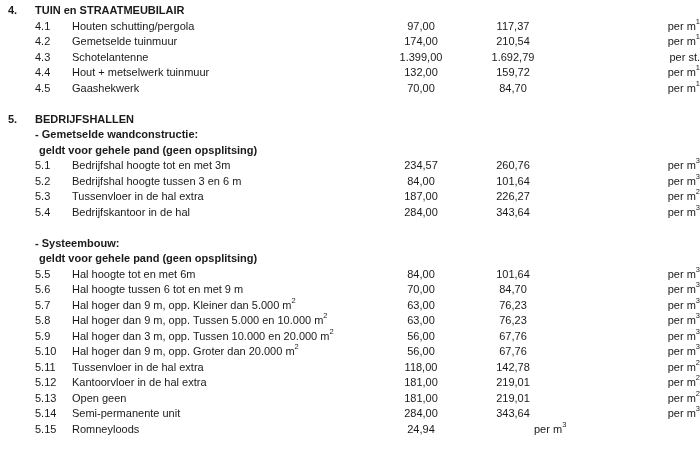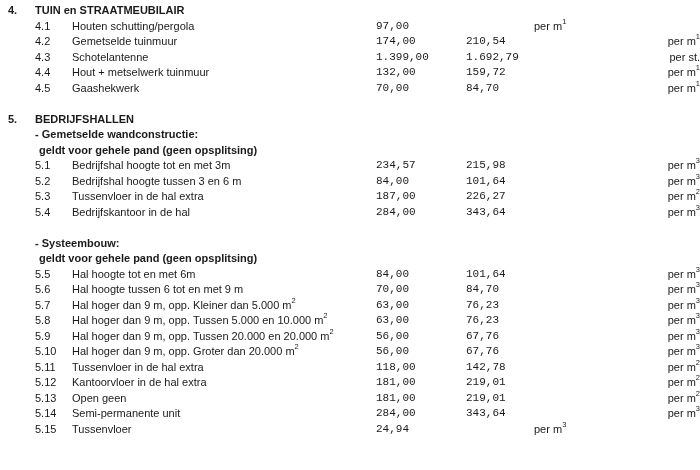--- a/index.html
+++ b/index.html
@@ -22,21 +22,21 @@
   .row {
     display: grid;
     grid-template-columns: 27px 37px 304px 90px 94px 140px;
     height: 15.5px;
     line-height: 15.5px;
     white-space: nowrap;
   }
   .cell { overflow: visible; }
   .span-rest { grid-column: 2 / -1; }
   .bold { font-weight: bold; }
-  .c-v { text-align: left; font-family: Liberation Mono, monospace; }
+  .c-v { text-align: center; }
   .c-unit { padding-left: 68px; text-align: right; }
   .note-indent { padding-left: 4px; }
   .spacer-row { height: 15.5px; }
   .sup {
     font-size: 7.5px;
     vertical-align: top;
     position: relative;
     top: -1px;
     line-height: 1;
   }
@@ -49,20 +49,21 @@
   <div class="row bold">
     <span class="cell">4.</span>
     <span class="cell span-rest">TUIN en STRAATMEUBILAIR</span>
   </div>
 
   <div class="row">
     <span class="cell"></span>
     <span class="cell">4.1</span>
     <span class="cell"><span>Houten schutting/pergola</span><sup class="sup"></sup></span>
     <span class="cell c-v">97,00</span>
+    <span class="cell c-v">117,37</span>
     <span class="cell c-unit"><span>per m</span><sup class="sup">1</sup></span>
   </div>
   <div class="row">
     <span class="cell"></span>
     <span class="cell">4.2</span>
     <span class="cell"><span>Gemetselde tuinmuur</span><sup class="sup"></sup></span>
     <span class="cell c-v">174,00</span>
     <span class="cell c-v">210,54</span>
     <span class="cell c-unit"><span>per m</span><sup class="sup">1</sup></span>
   </div>
@@ -105,21 +106,21 @@
   <div class="row bold">
     <span class="cell"></span>
     <span class="cell span-rest note-indent">geldt voor gehele pand (geen opsplitsing)</span>
   </div>
 
   <div class="row">
     <span class="cell"></span>
     <span class="cell">5.1</span>
     <span class="cell"><span>Bedrijfshal hoogte tot en met 3m</span><sup class="sup"></sup></span>
     <span class="cell c-v">234,57</span>
-    <span class="cell c-v">215,98</span>
+    <span class="cell c-v">260,76</span>
     <span class="cell c-unit"><span>per m</span><sup class="sup">3</sup></span>
   </div>
   <div class="row">
     <span class="cell"></span>
     <span class="cell">5.2</span>
     <span class="cell"><span>Bedrijfshal hoogte tussen 3 en 6 m</span><sup class="sup"></sup></span>
     <span class="cell c-v">84,00</span>
     <span class="cell c-v">101,64</span>
     <span class="cell c-unit"><span>per m</span><sup class="sup">3</sup></span>
   </div>
@@ -179,21 +180,21 @@
     <span class="cell"></span>
     <span class="cell">5.8</span>
     <span class="cell"><span>Hal hoger dan 9 m, opp. Tussen 5.000 en 10.000 m</span><sup class="sup">2</sup></span>
     <span class="cell c-v">63,00</span>
     <span class="cell c-v">76,23</span>
     <span class="cell c-unit"><span>per m</span><sup class="sup">3</sup></span>
   </div>
   <div class="row">
     <span class="cell"></span>
     <span class="cell">5.9</span>
-    <span class="cell"><span>Hal hoger dan 9 m, opp. Tussen 20.000 en 20.000 m</span><sup class="sup">2</sup></span>
+    <span class="cell"><span>Hal hoger dan 3 m, opp. Tussen 10.000 en 20.000 m</span><sup class="sup">2</sup></span>
     <span class="cell c-v">56,00</span>
     <span class="cell c-v">67,76</span>
     <span class="cell c-unit"><span>per m</span><sup class="sup">3</sup></span>
   </div>
   <div class="row">
     <span class="cell"></span>
     <span class="cell">5.10</span>
     <span class="cell"><span>Hal hoger dan 9 m, opp. Groter dan 20.000 m</span><sup class="sup">2</sup></span>
     <span class="cell c-v">56,00</span>
     <span class="cell c-v">67,76</span>
@@ -227,18 +228,18 @@
     <span class="cell"></span>
     <span class="cell">5.14</span>
     <span class="cell"><span>Semi-permanente unit</span><sup class="sup"></sup></span>
     <span class="cell c-v">284,00</span>
     <span class="cell c-v">343,64</span>
     <span class="cell c-unit"><span>per m</span><sup class="sup">3</sup></span>
   </div>
   <div class="row">
     <span class="cell"></span>
     <span class="cell">5.15</span>
-    <span class="cell"><span>Tussenvloer</span><sup class="sup"></sup></span>
+    <span class="cell"><span>Romneyloods</span><sup class="sup"></sup></span>
     <span class="cell c-v">24,94</span>
     <span class="cell c-unit"><span>per m</span><sup class="sup">3</sup></span>
   </div>
 
 </div>
 
 </body></html>

